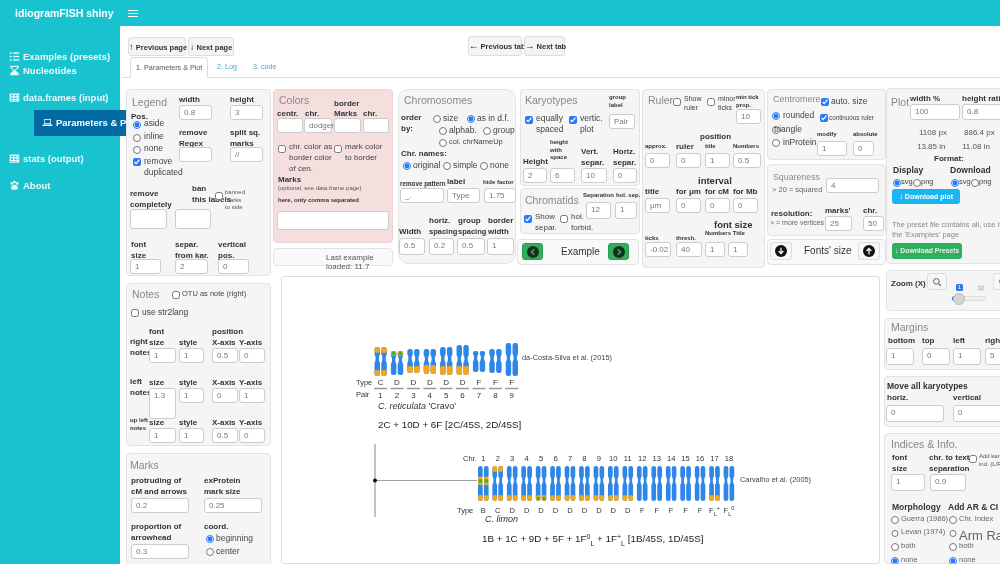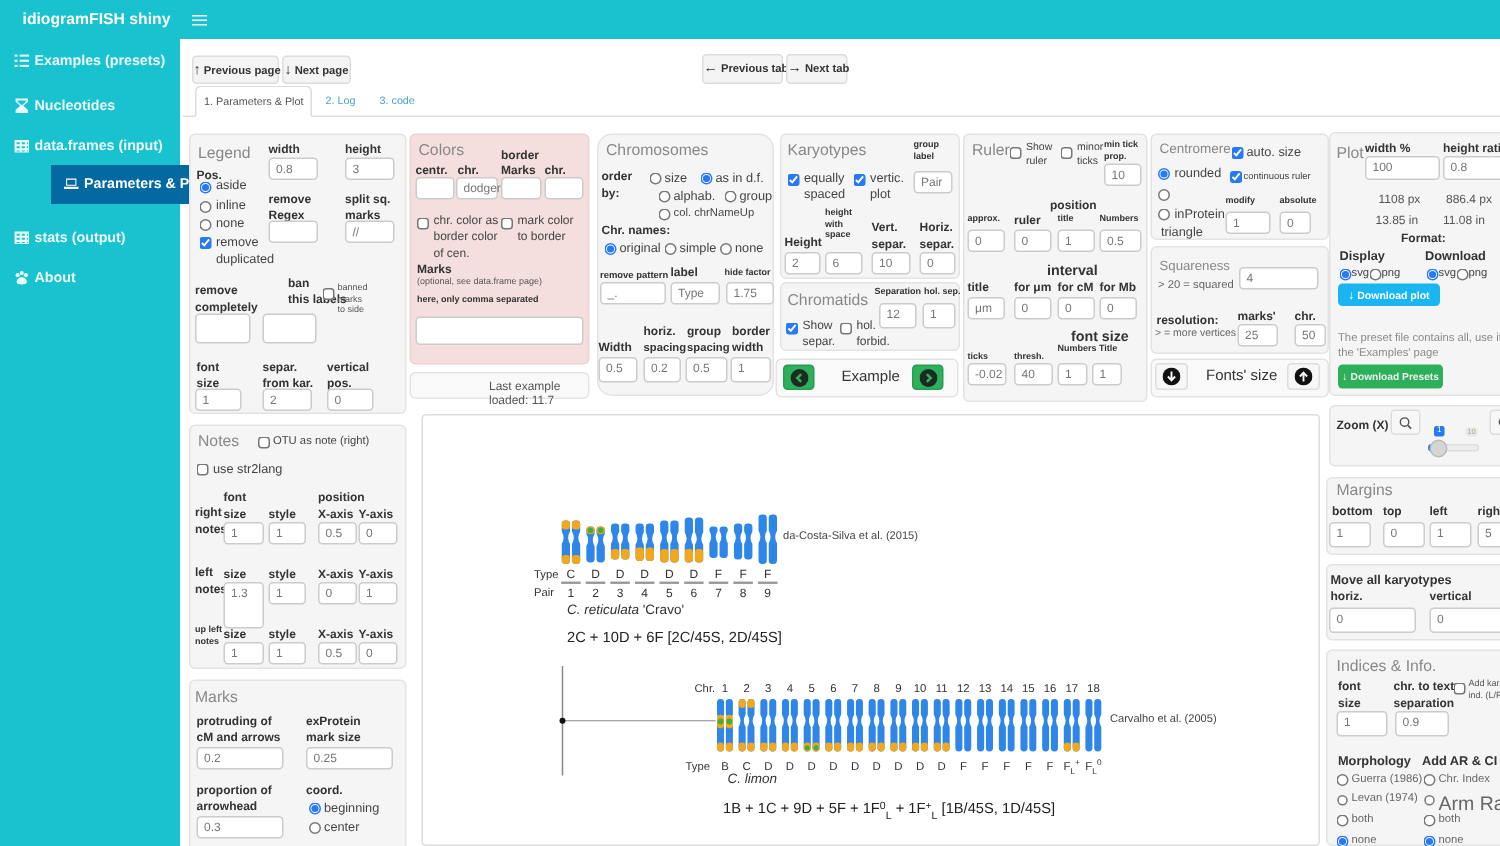--- a/index.html
+++ b/index.html
@@ -31,21 +31,21 @@
 svg{display:block;}
 </style></head><body>
 <div class="side"></div>
 <div class="hdr"></div>
 <span class="brand">idiogramFISH shiny</span>
 <div class="burger">
     <div style="height:1.5px;background:#fff;margin:1.5px 0;"></div>
     <div style="height:1.5px;background:#fff;margin:1.5px 0;"></div>
     <div style="height:1.5px;background:#fff;margin:1.5px 0;"></div>
   </div>
-<div class="mitem" style="top:28px;">
+<div class="mitem" style="top:44px;">
     <span class="ic">
       <svg viewBox="0 0 16 16" width="11" height="11">
         <g fill="#e8fafc">
           <rect x="1" y="2" width="3" height="2"></rect>
           <rect x="6" y="2" width="9" height="2"></rect>
           <rect x="1" y="7" width="3" height="2"></rect>
           <rect x="6" y="7" width="9" height="2"></rect>
           <rect x="1" y="12" width="3" height="2"></rect>
           <rect x="6" y="12" width="9" height="2"></rect>
         </g>
@@ -378,21 +378,21 @@
 <div class="panel " style="left:767px;top:89px;width:119px;height:71px;">
 <div style="position:relative;width:100%;height:100%;">
 <span class="ptitle" style="left:5px;top:4px;font-size:9px;">Centromere</span>
 <input class="ck" type="checkbox" style="left: 53px; top: 8px;" checked="">
 <span class="cklb" style="left:63px;top:5.5px;">auto. size</span>
 <input class="ck" type="radio" style="left: 4px; top: 22px;" checked="">
 <span class="cklb" style="left:15px;top:19.5px;">rounded</span>
 <input class="ck" type="checkbox" style="left: 52px; top: 24px;" checked="">
 <span class="cklb" style="left:61px;top:23.5px;font-size:6.3px;">continuous ruler</span>
 <input class="ck" type="radio" style="left: 4px; top: 36px;">
-<span class="cklb" style="left:6px;top:33.5px;margin-top:25px;">triangle</span>
+<span class="cklb" style="left:6px;top:33.5px;">triangle</span>
 <input class="ck" type="radio" style="left: 4px; top: 49px;">
 <span class="cklb" style="left:15px;top:46.5px;">inProtein</span>
 <span class="lbs" style="left:49px;top:41px;">modify</span>
 <span class="lbs" style="left:85px;top:41px;">absolute</span>
 <span class="inp" style="left:49px;top:51px;width:30px;height:15px;">1</span>
 <span class="inp" style="left:85px;top:51px;width:21px;height:15px;">0</span>
 </div>
   </div>
 <div class="panel " style="left:767px;top:164px;width:119px;height:72px;">
 <div style="position:relative;width:100%;height:100%;">

